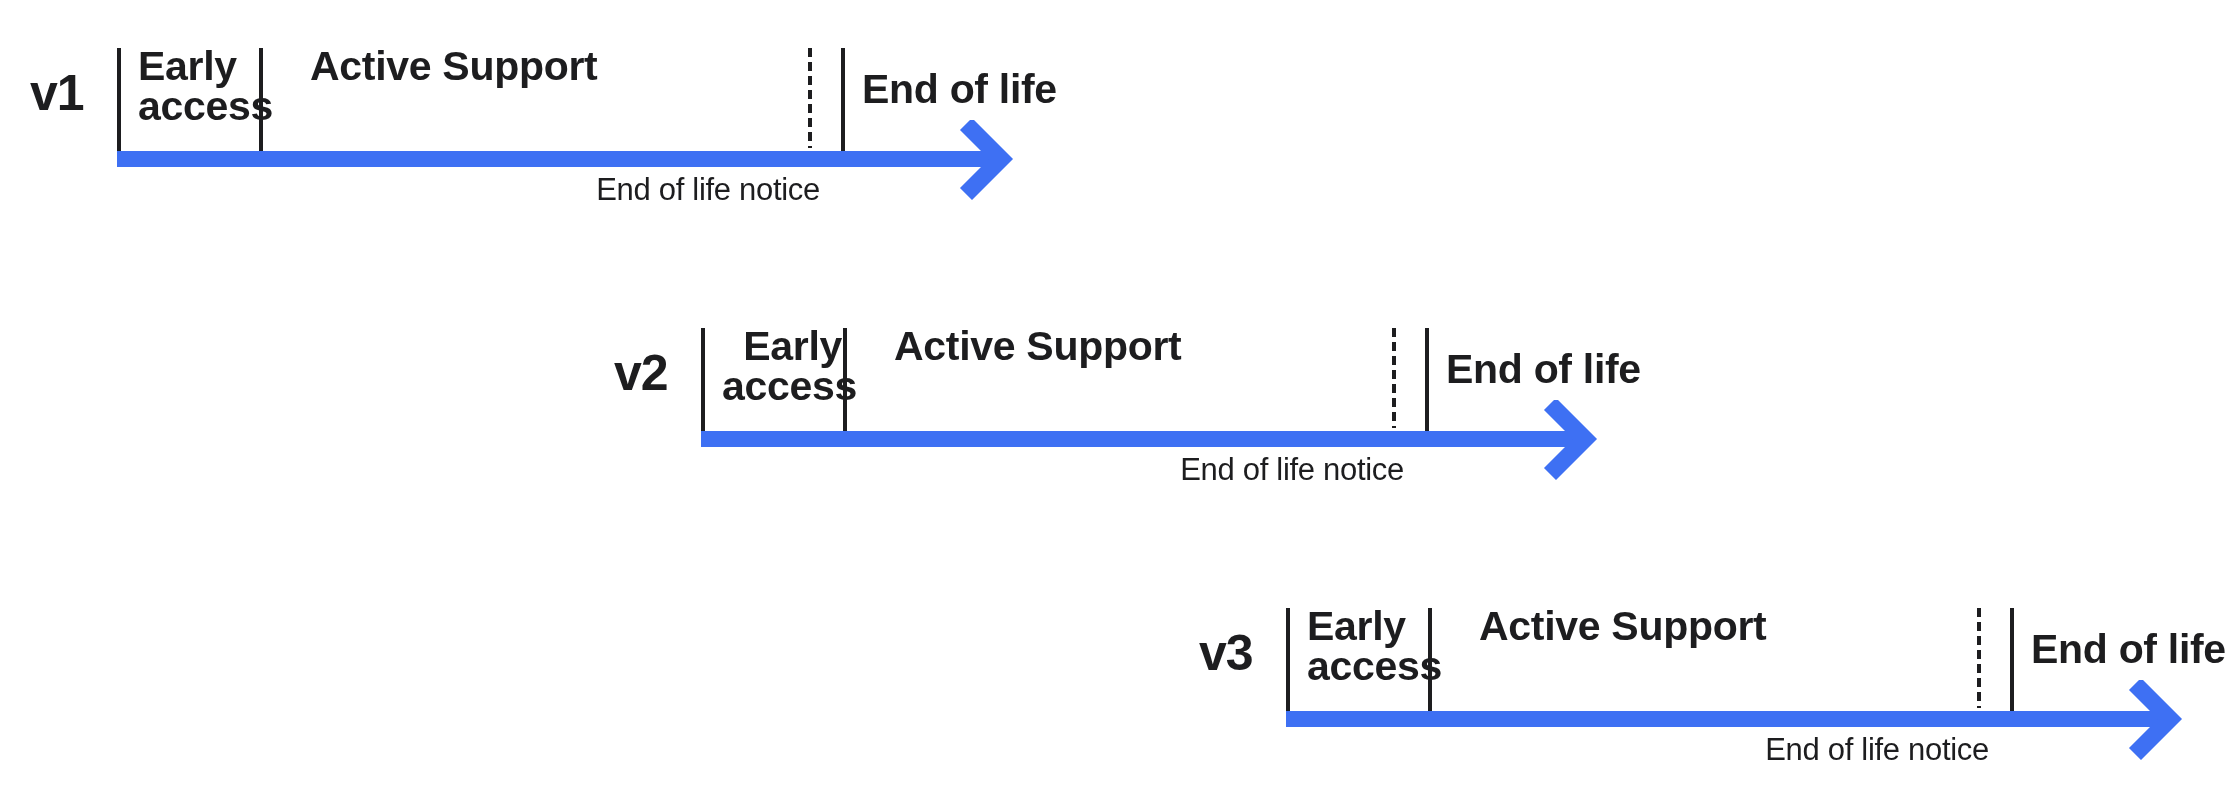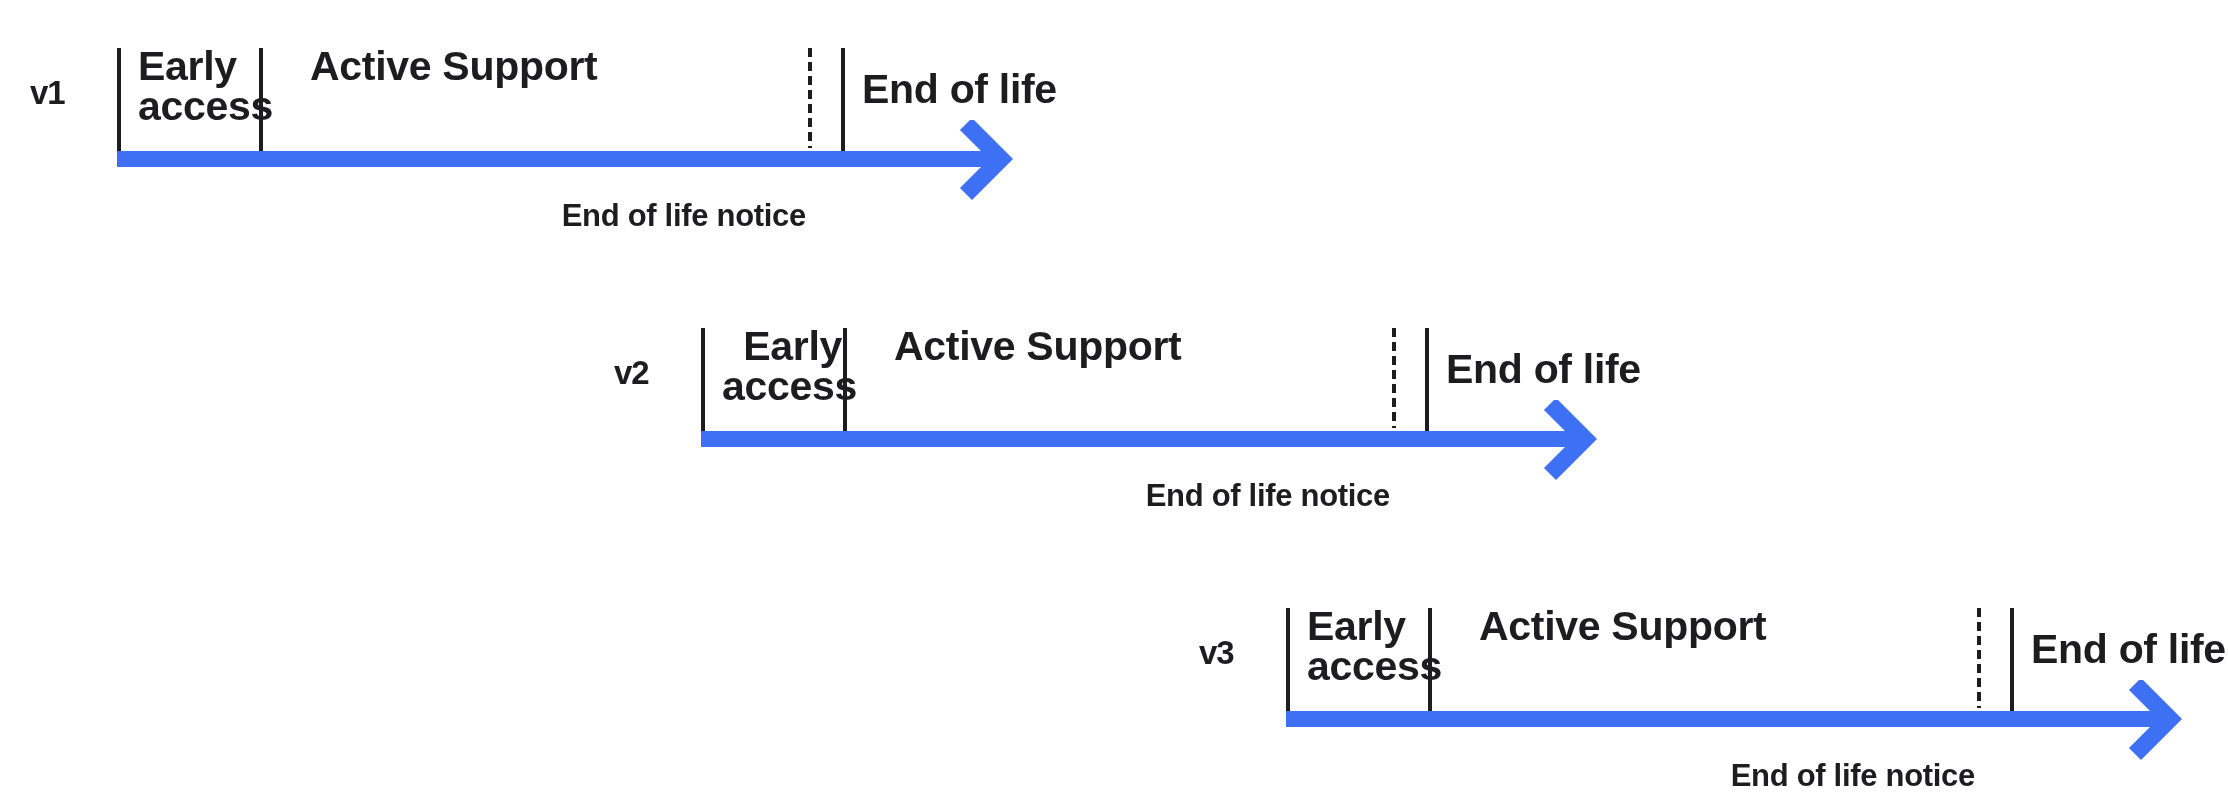--- a/index.html
+++ b/index.html
@@ -19,21 +19,21 @@
     overflow: hidden;
   }
   .timeline { position: absolute; width: 1020px; height: 185px; }
   .g1 { left: 15px;   top: 40px;  }
   .g2 { left: 599px;  top: 320px; text-align: right; }
   .g3 { left: 1184px; top: 600px; }
 
   .version {
     position: absolute;
     left: 15px; top: 30px;
-    font-size: 33px; font-weight: 700;
+    font-size: 50px; font-weight: 700;
     line-height: 46px;
     letter-spacing: -1px;
   }
   .tick {
     position: absolute;
     top: 8px; width: 4px; height: 104px;
     background: var(--ink);
   }
   .t-start { left: 102px; }
   .t-mid   { left: 244px; }
@@ -66,26 +66,25 @@
   }
   .arrow polyline {
     fill: none;
     stroke: var(--accent);
     stroke-width: 17;
     stroke-linejoin: miter;
     stroke-miterlimit: 10;
   }
   .notice {
     position: absolute;
-    top: 134px; right: 229px;
-    font-size: 31px; font-weight: 700;
+    top: 134px; right: 215px;
+    font-size: 31px; font-weight: 400;
     line-height: 32px;
     white-space: nowrap;
     letter-spacing: -0.3px;
-    margin-top: 26px;
   }
 </style>
 </head>
 <body>
 
 <div class="canvas">
 
   <div class="timeline g1">
     <div class="version">v1</div>
     <div class="tick t-start"></div>

